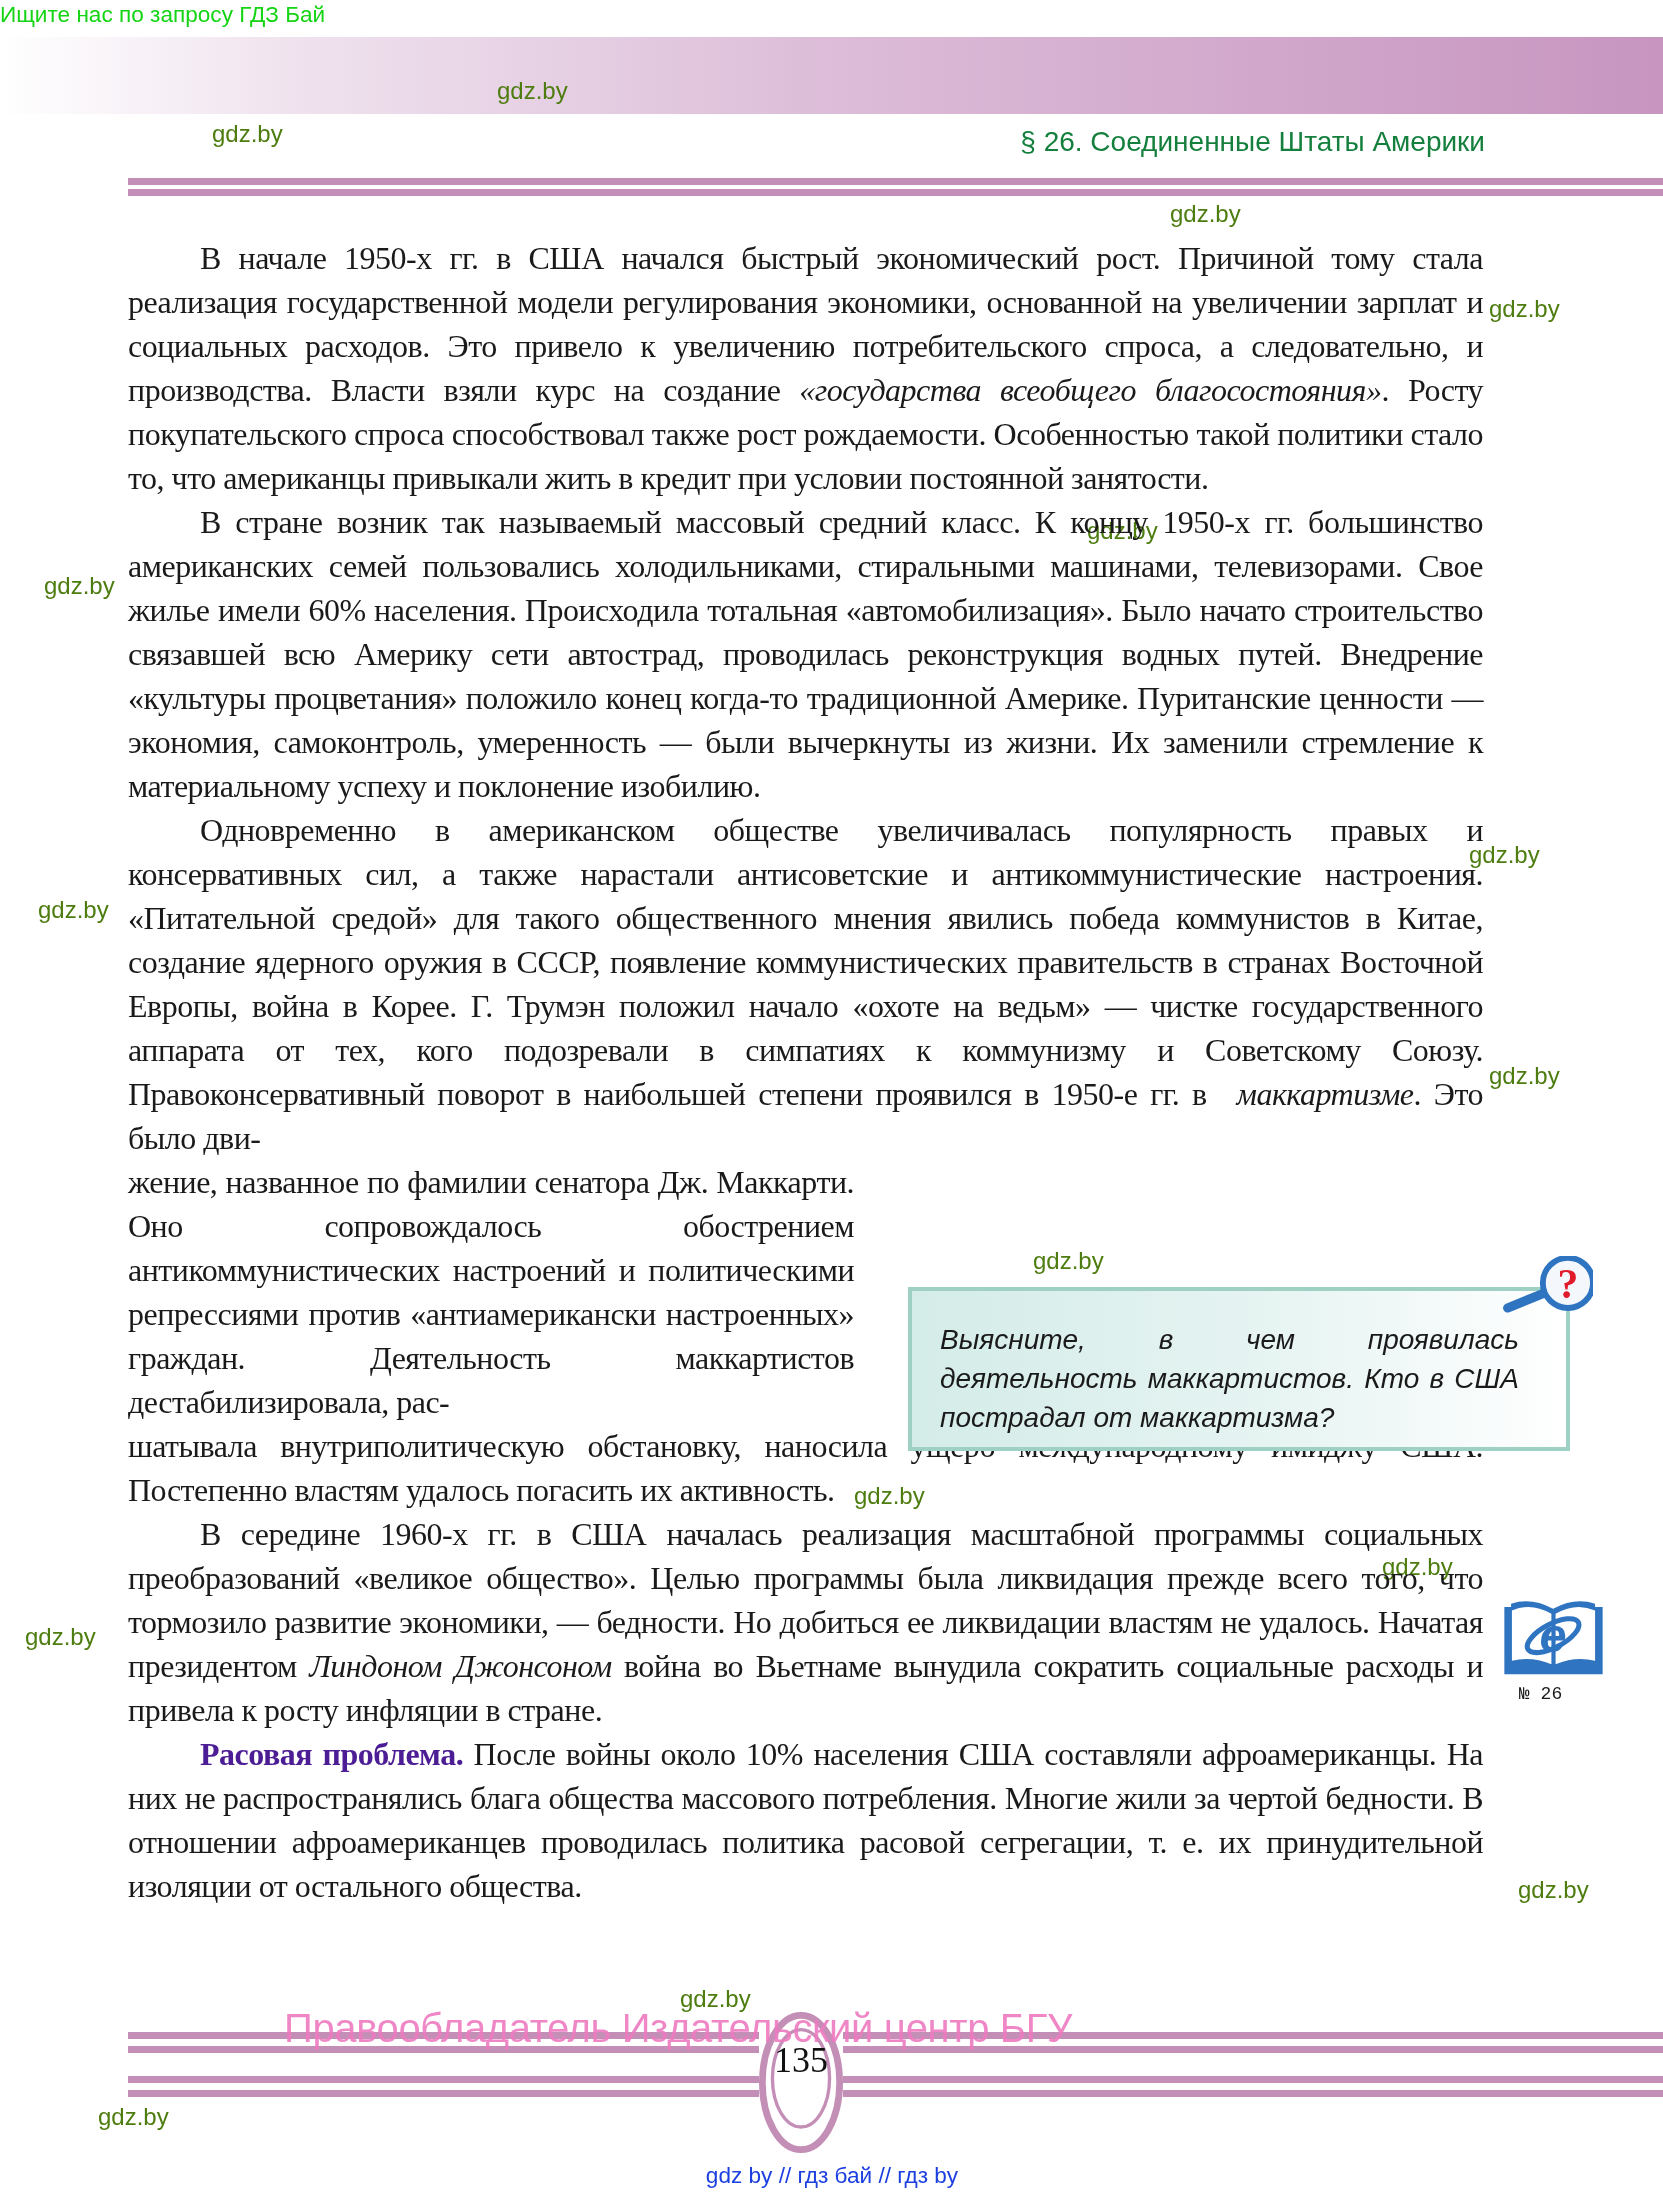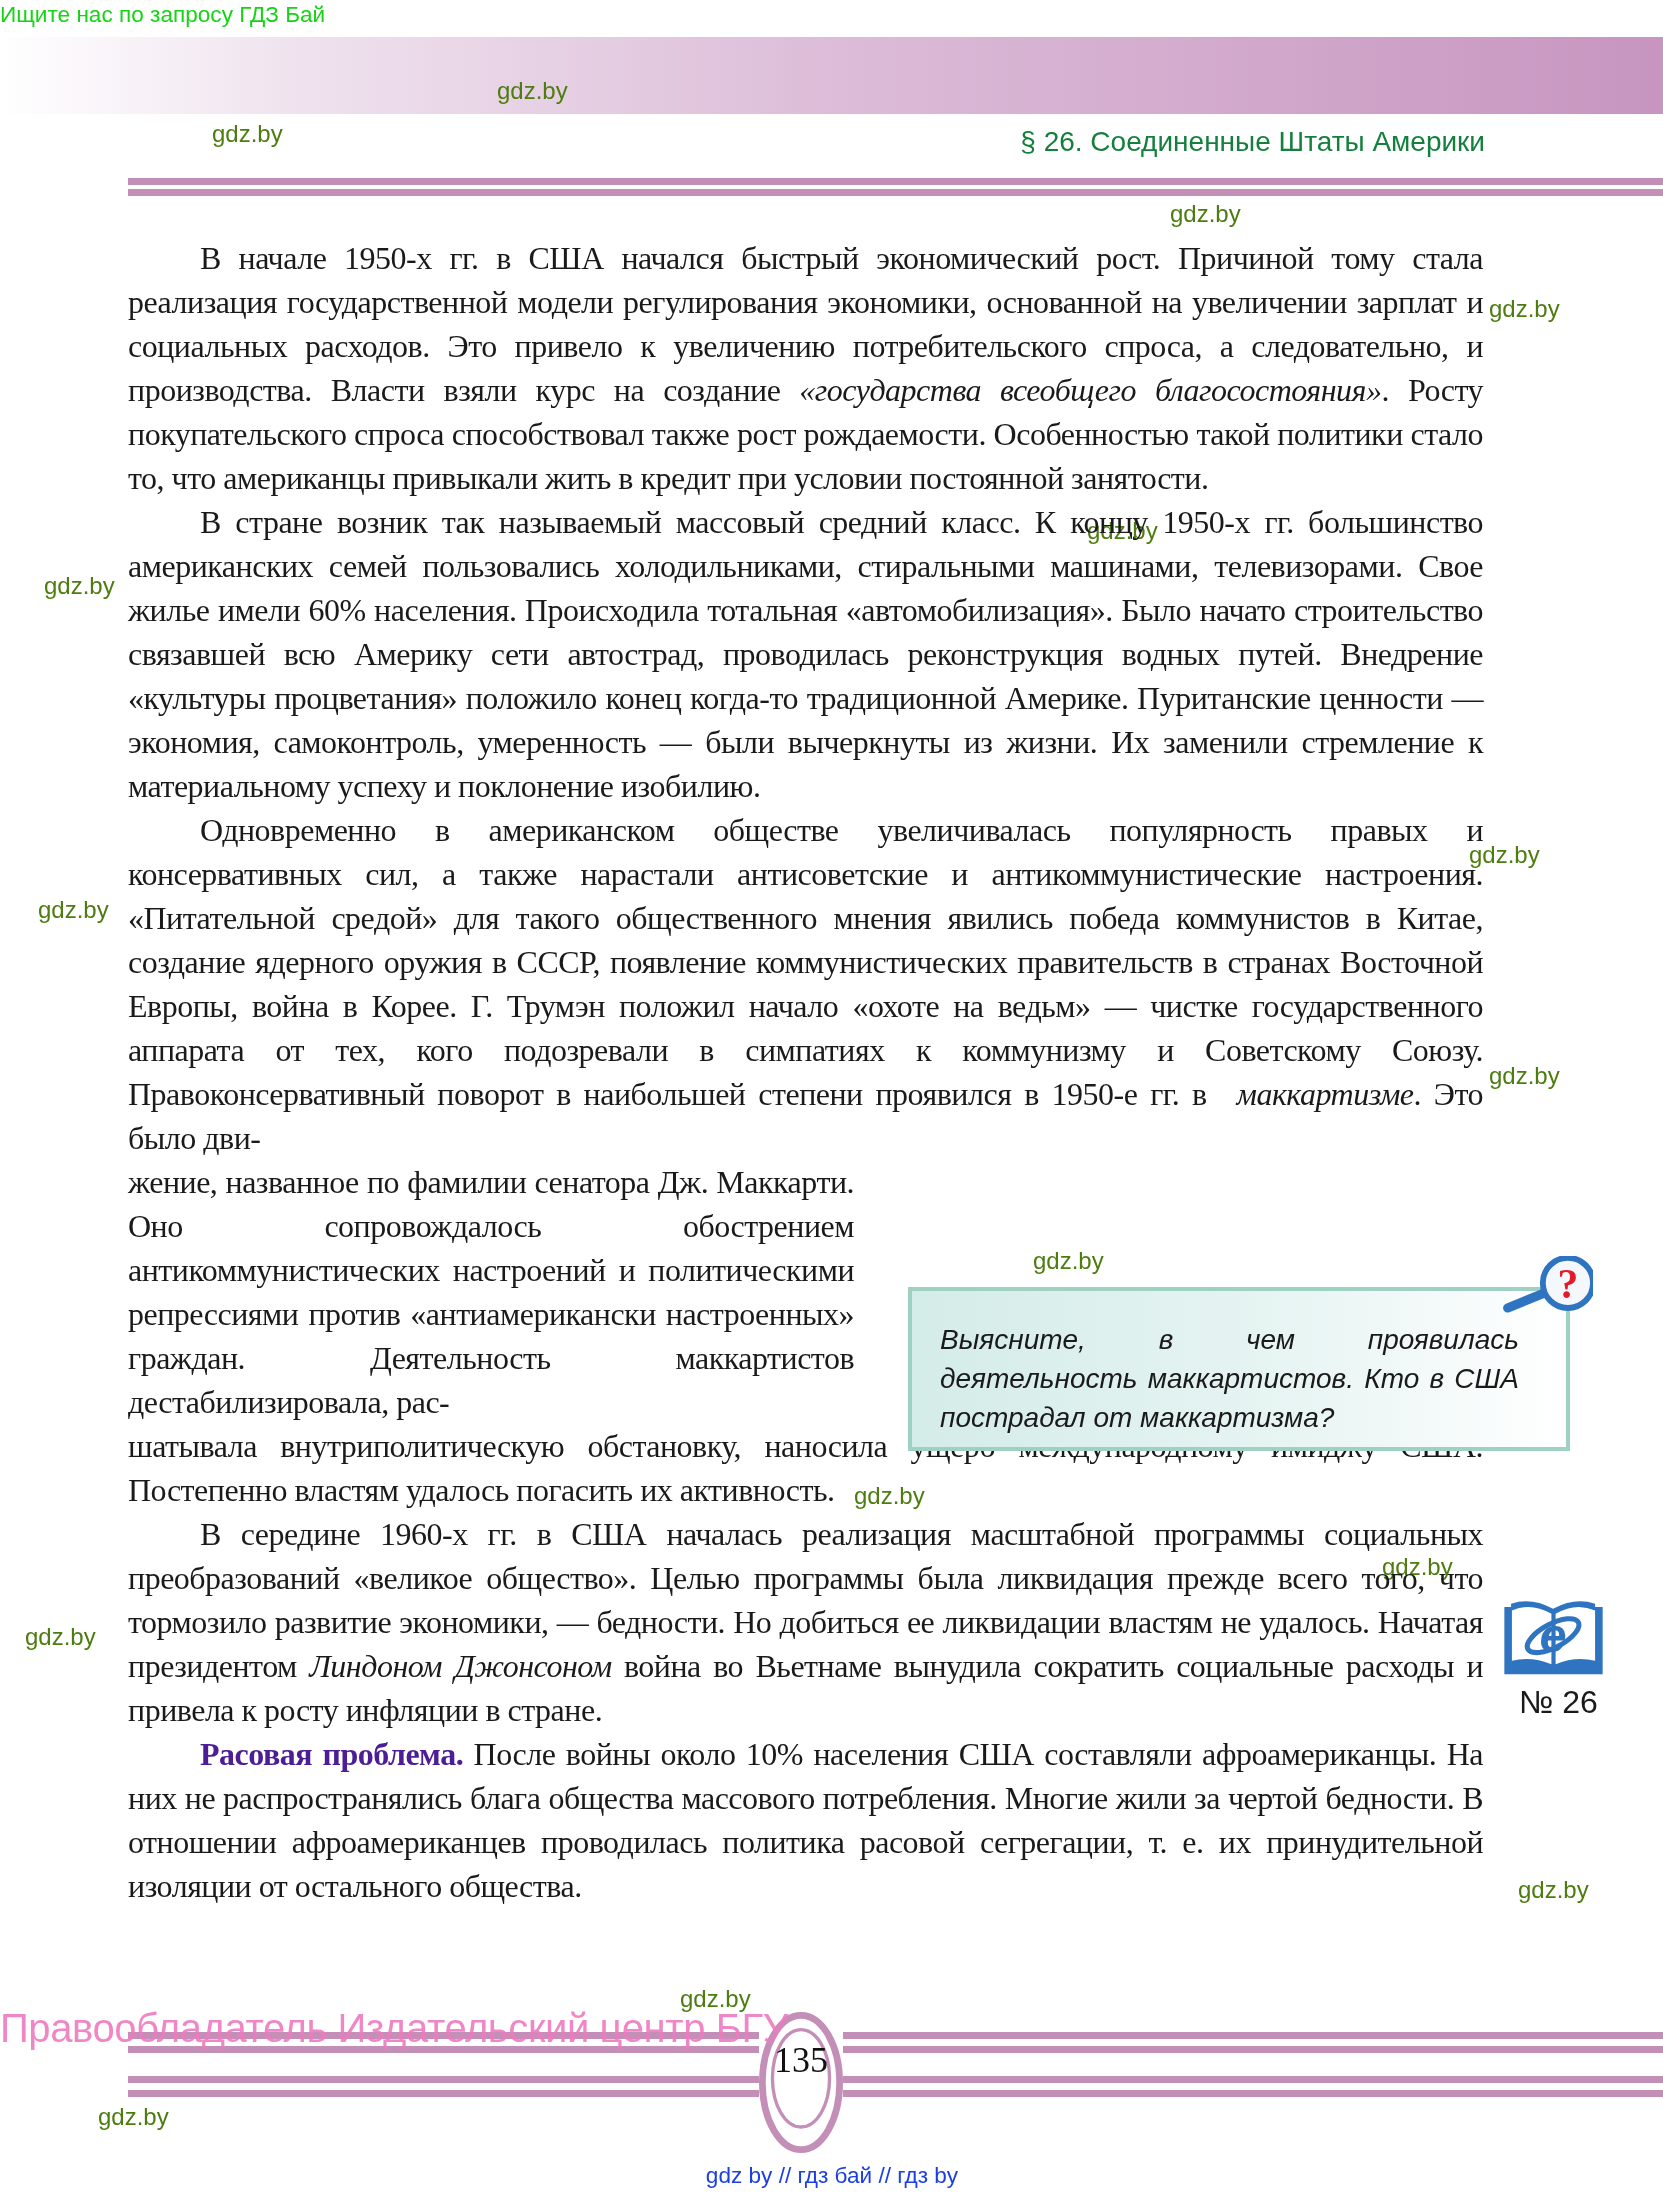--- a/index.html
+++ b/index.html
@@ -20,22 +20,22 @@
   .it { font-style:italic; }
   .bi { font-style:italic; font-weight:normal;margin-left:17px; }
   .accent { color:#4c1d95; font-weight:bold; }
   .narrow { width:726px; }
   .callout { left:908px; top:1287px; width:662px; height:164px; border:4.2px solid #9ed1c4;
              background:linear-gradient(to right, #d4ece8 0%, #e6f4f2 55%, #ffffff 100%); box-sizing:border-box; }
   .callout-text { position:absolute; left:28px; top:28.5px; width:579px; font-family:"Liberation Sans", sans-serif;
                   font-style:italic; font-size:28px; line-height:39px; text-align:justify; color:#1a1a1a; }
   .magnifier { left:1501px; top:1256px; width:92px; height:63px; }
   .ebook { left:1501px; top:1597px; width:105px; height:84px; }
-  .ebook-label { left:1519px; top:1684px; font-family:Liberation Sans, sans-serif; font-size:32px; color:#1a1a1a; }
-  .copyright { top:2006px; left:0; width:1356px; font-family:"Liberation Sans", sans-serif;
+  .ebook-label { left:1519px; top:1684px; font-family:Liberation Mono, monospace; font-size:18px; color:#1a1a1a; }
+  .copyright { top:2006px; left:0; width:1356px; text-align:center; font-family:"Liberation Sans", sans-serif;
                font-size:40px; color:#ee7bc0; opacity:0.9; letter-spacing:-0.4px; z-index:5; }
   .page-num-circle { left:759px; top:2011px; width:84px; height:143px; }
   .page-num { left:759px; top:2039px; width:84px; text-align:center; font-family:"Liberation Serif", serif; font-size:36px; color:#111; z-index:4; }
   .footer-links { top:2163px; left:0; width:1664px; text-align:center; font-family:"Liberation Sans", sans-serif;
                   font-size:22.6px; color:#1c3fe0; }
 </style>
 </head>
 <body>
 
 <div class="abs top-banner">Ищите нас по запросу ГДЗ Бай</div>

